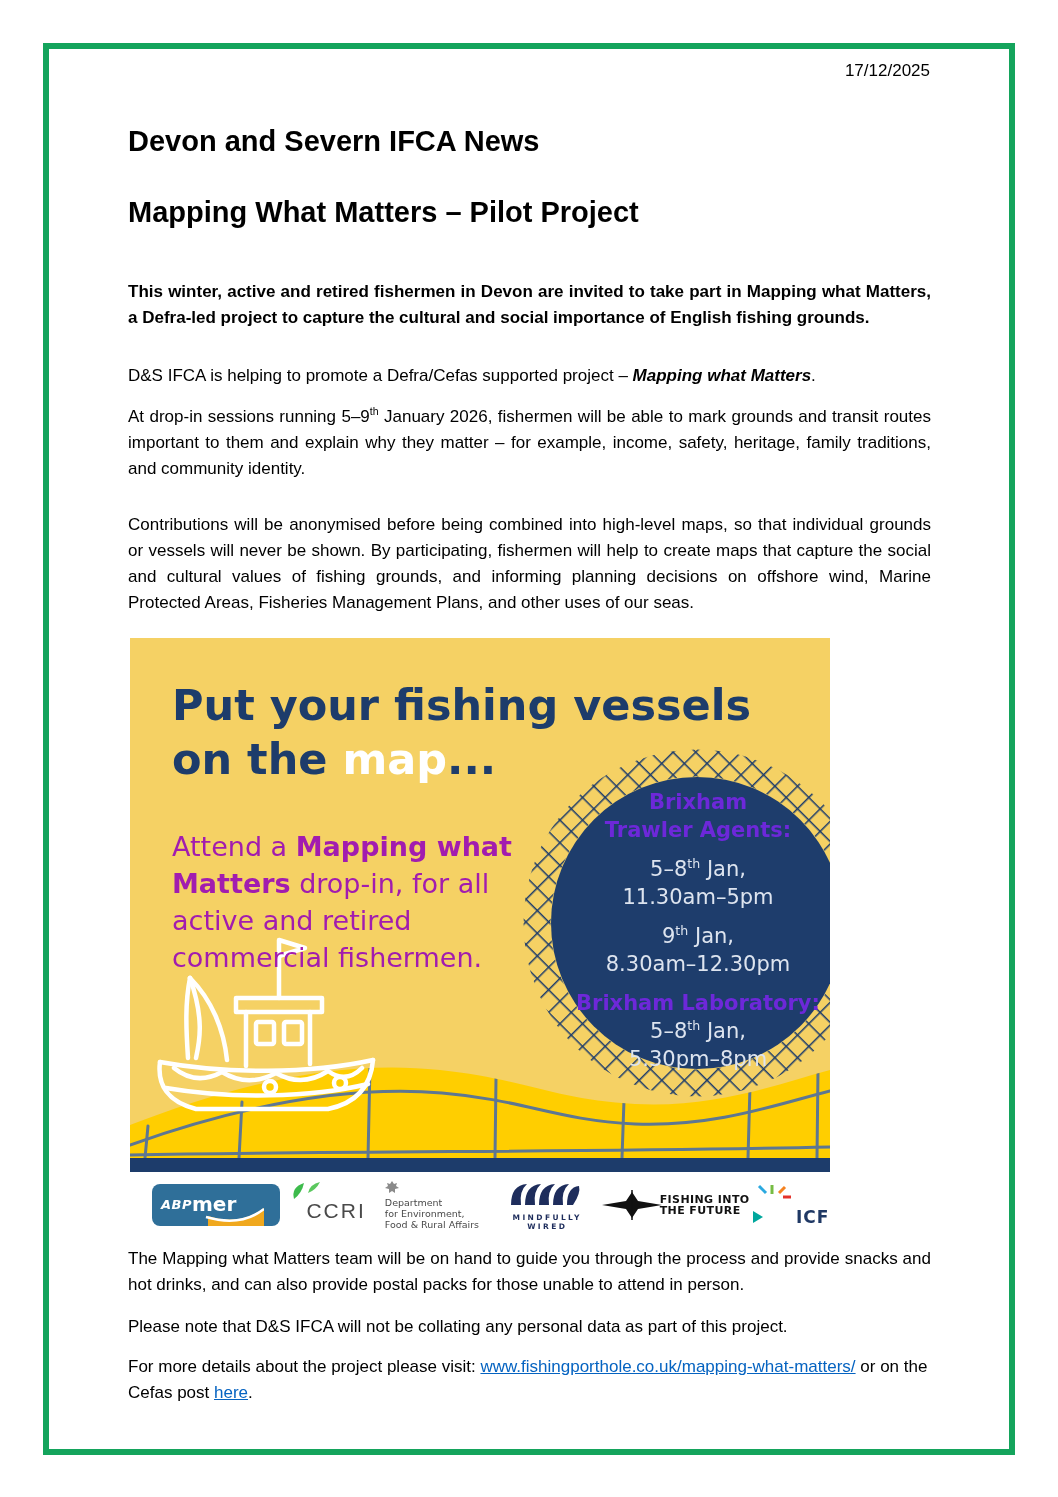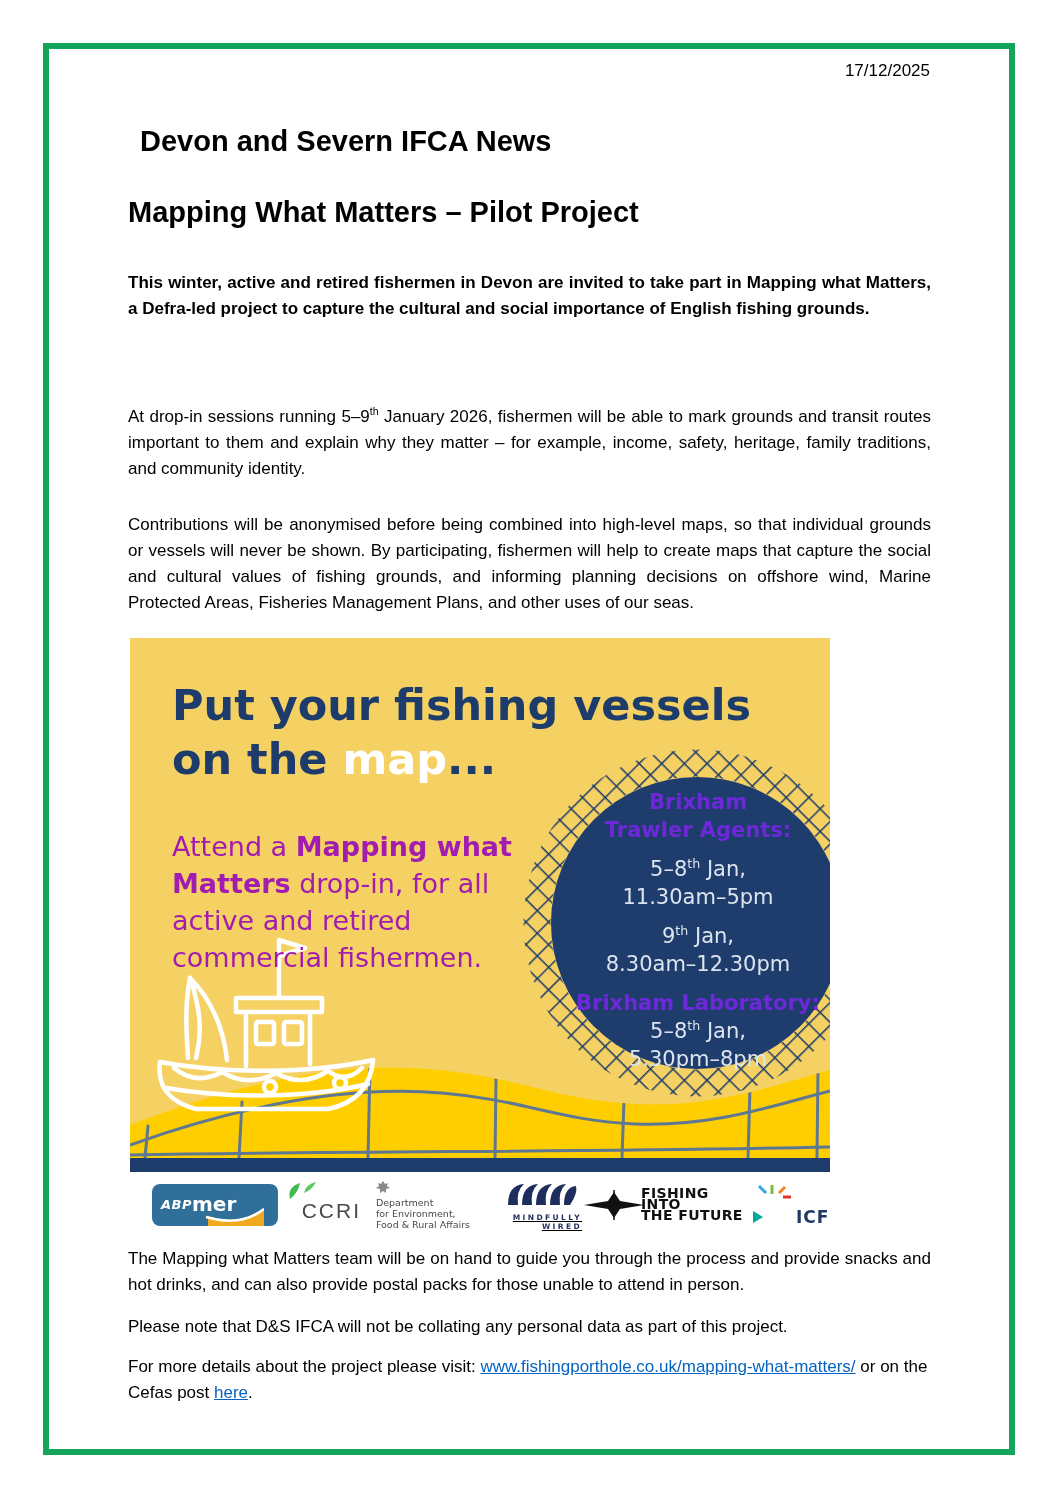--- a/index.html
+++ b/index.html
@@ -2,28 +2,28 @@
 <html><head>
 <meta charset="utf-8">
 <style>
   html,body{margin:0;padding:0;background:#fff;}
   #canvas{position:relative;width:1058px;height:1497px;background:#fff;overflow:hidden;
           font-family:"Liberation Sans",sans-serif;color:#000;}
   .doc-border{position:absolute;left:43px;top:43px;width:960px;height:1400px;
               border:6px solid #14a45c;}
   .date{position:absolute;left:128px;top:61px;width:802px;text-align:right;font-size:17px;}
   h1,h2{position:absolute;left:128px;margin:0;font-size:29px;font-weight:bold;letter-spacing:0;}
-  .h1{top:125px;margin-left:12px;} .h2{top:196px;}
+  .h1{top:125px;} .h2{top:196px;}
   .para{position:absolute;left:128px;width:803px;font-size:17px;line-height:26px;margin:0;}
   .just{text-align:justify;}
   .b{font-weight:bold;}
   .bi{font-weight:bold;font-style:italic;}
   sup.bsup{font-size:62%;line-height:0;}
   a.lnk{color:#0563c1;text-decoration:underline;cursor:pointer;}
-  .p1{top:270px;} .p2{top:363px;} .p3{top:404px;} .p4{top:512px;}
+  .p1{top:279px;} .p2{top:363px;} .p3{top:404px;} .p4{top:512px;}
   .p5{top:1246px;} .p6{top:1314px;} .p7{top:1354px;}
 
   
   .poster{position:absolute;left:130px;top:638px;width:700px;font-family:"DejaVu Sans",sans-serif;}
   .poster-main{position:relative;width:700px;height:520px;background:#f5d164;overflow:hidden;}
   .poster-art{position:absolute;left:0;top:0;}
   .headline{position:absolute;left:42px;top:40px;font-size:43px;line-height:54px;
             font-weight:bold;color:#1d3c6b;}
   .headline .white{color:#ffffff;}
   .attend{position:absolute;left:42px;top:190px;width:360px;font-size:27px;line-height:37px;
@@ -40,41 +40,42 @@
   
   .lg{display:flex;align-items:center;}
   .abpmer{position:relative;width:128px;height:42px;background:#2f6f99;border-radius:8px;overflow:hidden;}
   .abpmer .abp{position:absolute;left:9px;top:13px;color:#fff;font-style:italic;
                font-weight:bold;font-size:13px;letter-spacing:.5px;}
   .abpmer .mer{position:absolute;left:40px;top:8px;color:#fff;font-weight:bold;font-size:20px;}
   .ccri{position:relative;width:100px;height:48px;}
   .ccri .txt{position:absolute;left:24px;top:18px;font-size:21px;letter-spacing:2px;color:#4a4a4a;
              font-family:"Liberation Sans",sans-serif;font-weight:500;}
   .defra{width:110px;font-size:9.5px;line-height:11px;color:#4a4a4a;}
-  .mfw{width:100px;text-align:right;text-decoration:underline;}
+  .mfw{width:100px;text-align:center;}
   .mfw .txt{display:block;font-size:7.5px;letter-spacing:2.4px;color:#1e2d5c;font-weight:bold;margin-top:2px;}
   .fitf{display:flex;align-items:center;}
-  .fitf .lines{margin-left:-6px;font-size:14px;font-weight:bold;color:#111;line-height:11px;letter-spacing:.4px;}
+  .fitf .lines{margin-left:-6px;font-size:11px;font-weight:bold;color:#111;line-height:11px;letter-spacing:.4px;}
   .icf{width:56px;text-align:left;}
   .icf .row{display:flex;align-items:center;gap:32px;}
   .icf .txt{font-size:17px;font-weight:bold;color:#1f3864;letter-spacing:1px;}
 </style>
 </head>
 <body>
 
 <div id="canvas">
   <div class="doc-border"></div>
 
   <div class="date">17/12/2025</div>
 
   <h1 class="h1">Devon and Severn IFCA News</h1>
   <h2 class="h2">Mapping What Matters – Pilot Project</h2>
 
   <p class="para just b p1">This winter, active and retired fishermen in Devon are invited to take part in Mapping what Matters, a Defra-led project to capture the cultural and social importance of English fishing grounds.</p>
 
+  <p class="para p2"><span>D&amp;S IFCA is helping to promote a Defra/Cefas supported project – </span><span class="bi">Mapping what Matters</span><span>.</span></p>
 
   <p class="para just p3"><span>At drop-in sessions running 5–9</span><sup class="bsup">th</sup><span> January 2026, fishermen will be able to mark grounds and transit routes important to them and explain why they matter – for example, income, safety, heritage, family traditions, and community identity.</span></p>
 
   <p class="para just p4">Contributions will be anonymised before being combined into high-level maps, so that individual grounds or vessels will never be shown.  By participating, fishermen will help to create maps that capture the social and cultural values of fishing grounds, and informing planning decisions on offshore wind, Marine Protected Areas, Fisheries Management Plans, and other uses of our seas.</p>
 
   <div class="poster">
     <div class="poster-main">
 
       <svg class="poster-art" width="700" height="520" viewBox="0 0 700 520">
         <defs>

